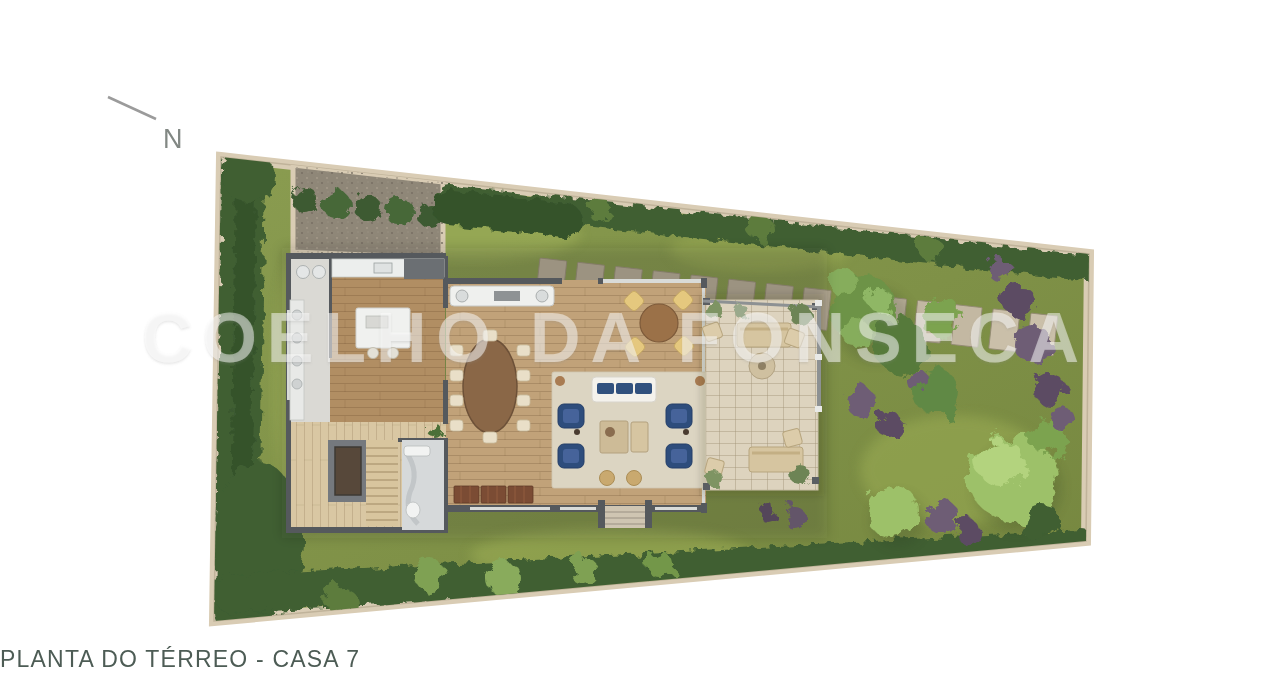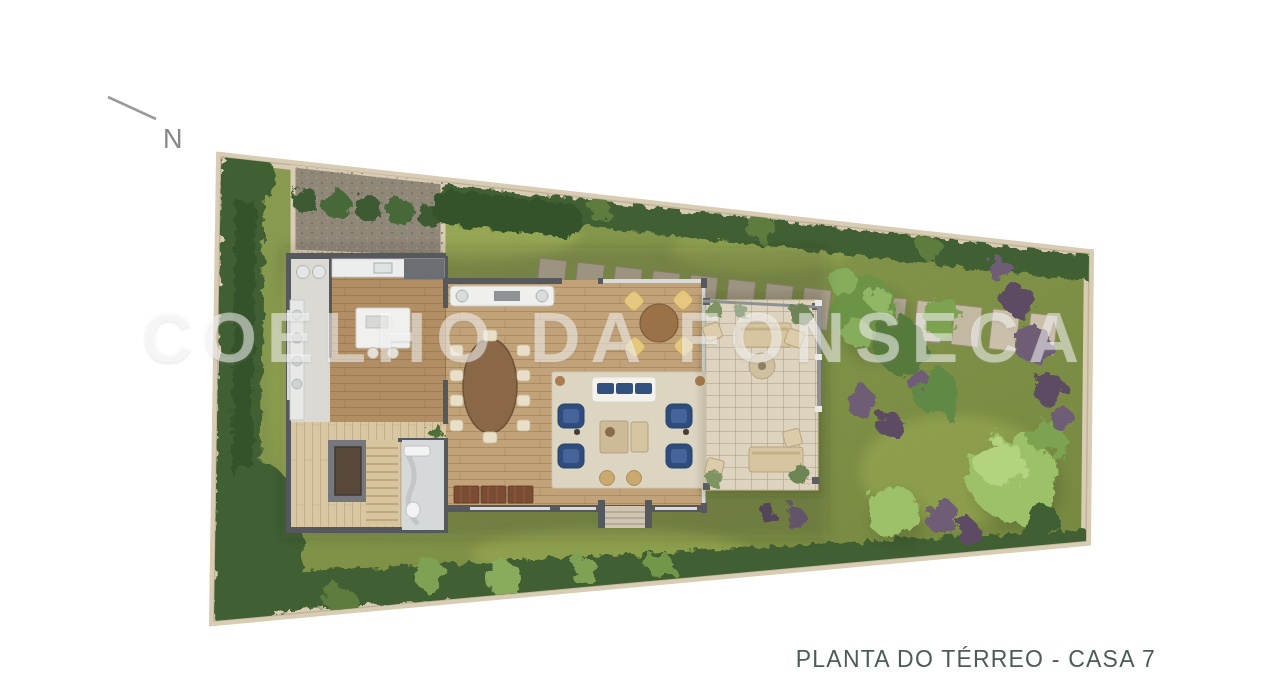--- a/index.html
+++ b/index.html
@@ -1,19 +1,19 @@
 <!DOCTYPE html>
 <html><head>
 <meta charset="utf-8">
 <style>
   html,body{margin:0;padding:0;background:#ffffff;}
   .stage{position:relative;width:1280px;height:689px;background:#ffffff;overflow:hidden;
          font-family:"Liberation Sans",sans-serif;}
   svg text{font-family:"Liberation Sans","DejaVu Sans",sans-serif;}
-  .caption{position:absolute;left:0;top:646px;width:1156px;text-align:right;
+  .caption{position:absolute;left:0;top:646px;width:1156px;text-align:left;
            font-size:23px;letter-spacing:1.2px;color:#4d5c55;font-weight:400;}
   .compass-n{position:absolute;left:163px;top:124px;font-size:27px;color:#828884;}
 </style>
 </head>
 <body>
 
 <div class="stage">
 <svg width="1280" height="689" viewBox="0 0 1280 689">
   <defs>
     <linearGradient id="lawnGrad" x1="0" y1="0" x2="1" y2="1">

